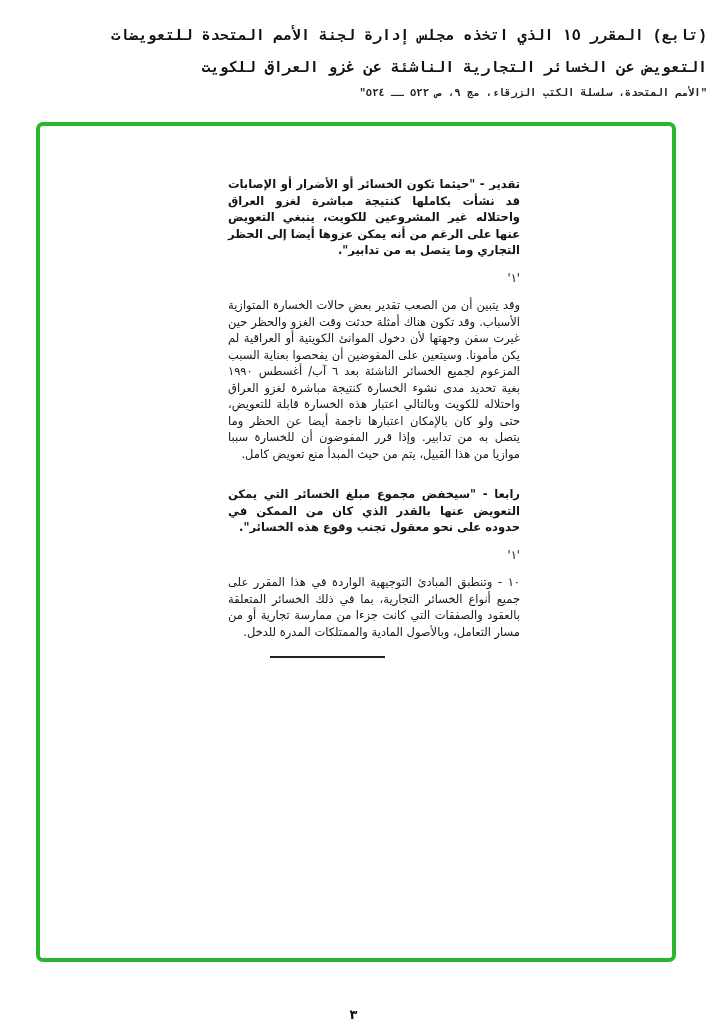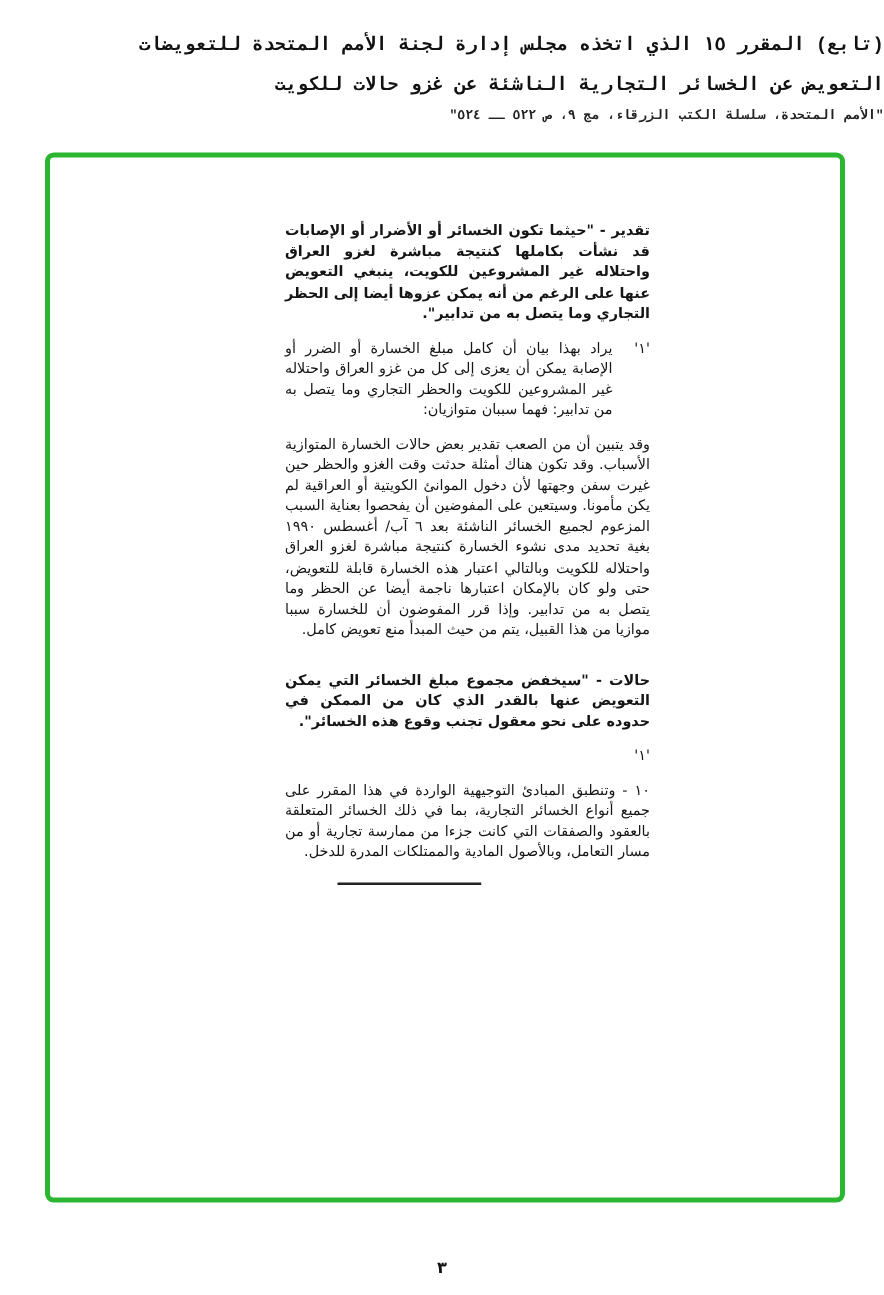--- a/index.html
+++ b/index.html
@@ -59,43 +59,42 @@
     font-size:13px;font-weight:bold;
   }
 </style>
 </head>
 <body>
 
 <div class="page">
 
   <div class="header">
     <div class="h-line1">(تابع) المقرر ١٥ الذي اتخذه مجلس إدارة لجنة الأمم المتحدة للتعويضات</div>
-    <div class="h-line2">التعويض عن الخسائر التجارية الناشئة عن غزو حالات للكويت</div>
+    <div class="h-line2">التعويض عن الخسائر التجارية الناشئة عن غزو العراق للكويت</div>
     <div class="h-line3">"الأمم المتحدة، سلسلة الكتب الزرقاء، مج ٩، ص ٥٢٢ ــ ٥٢٤"</div>
   </div>
 
   <div class="frame">
     <div class="content">
 
       <p class="para quote">
         <span>تقدير -</span>
         <span>"حيثما تكون الخسائر أو الأضرار أو الإصابات قد نشأت بكاملها كنتيجة مباشرة لغزو العراق واحتلاله غير المشروعين للكويت، ينبغي التعويض عنها على الرغم من أنه يمكن عزوها أيضا إلى الحظر التجاري وما يتصل به من تدابير".</span>
       </p>
 
       <div class="sub">
         <div class="lbl">'١'</div>
-        <div class="txt">يراد بهذا بيان أن كامل مبلغ الخسارة أو الضرر أو الإصابة يمكن أن يعزى إلى كل من غزو العراق واحتلاله غير المشروعين للكويت والحظر التجاري وما يتصل به من تدابير: فهما سببان متوازيان:</div>
       </div>
 
       <p class="para gap-after">
         <span>وقد يتبين أن من الصعب تقدير بعض حالات الخسارة المتوازية الأسباب. وقد تكون هناك أمثلة حدثت وقت الغزو والحظر حين غيرت سفن وجهتها لأن دخول الموانئ الكويتية أو العراقية لم يكن مأمونا. وسيتعين على المفوضين أن يفحصوا بعناية السبب المزعوم لجميع الخسائر الناشئة بعد ٦ آب/ أغسطس ١٩٩٠ بغية تحديد مدى نشوء الخسارة كنتيجة مباشرة لغزو العراق واحتلاله للكويت وبالتالي اعتبار هذه الخسارة قابلة للتعويض، حتى ولو كان بالإمكان اعتبارها ناجمة أيضا عن الحظر وما يتصل به من تدابير. وإذا قرر المفوضون أن للخسارة سببا موازيا من هذا القبيل، يتم من حيث المبدأ منع تعويض كامل.</span>
       </p>
 
       <p class="para quote">
-        <span>حالات -</span>
+        <span>رابعا -</span>
         <span>"سيخفض مجموع مبلغ الخسائر التي يمكن التعويض عنها بالقدر الذي كان من الممكن في حدوده على نحو معقول تجنب وقوع هذه الخسائر".</span>
       </p>
 
       <div class="sub">
         <div class="lbl">'١'</div>
       </div>
 
       <p class="para">
         <span class="num-label">١٠ -</span>
         <span>وتنطبق المبادئ التوجيهية الواردة في هذا المقرر على جميع أنواع الخسائر التجارية، بما في ذلك الخسائر المتعلقة بالعقود والصفقات التي كانت جزءا من ممارسة تجارية أو من مسار التعامل، وبالأصول المادية والممتلكات المدرة للدخل.</span>

